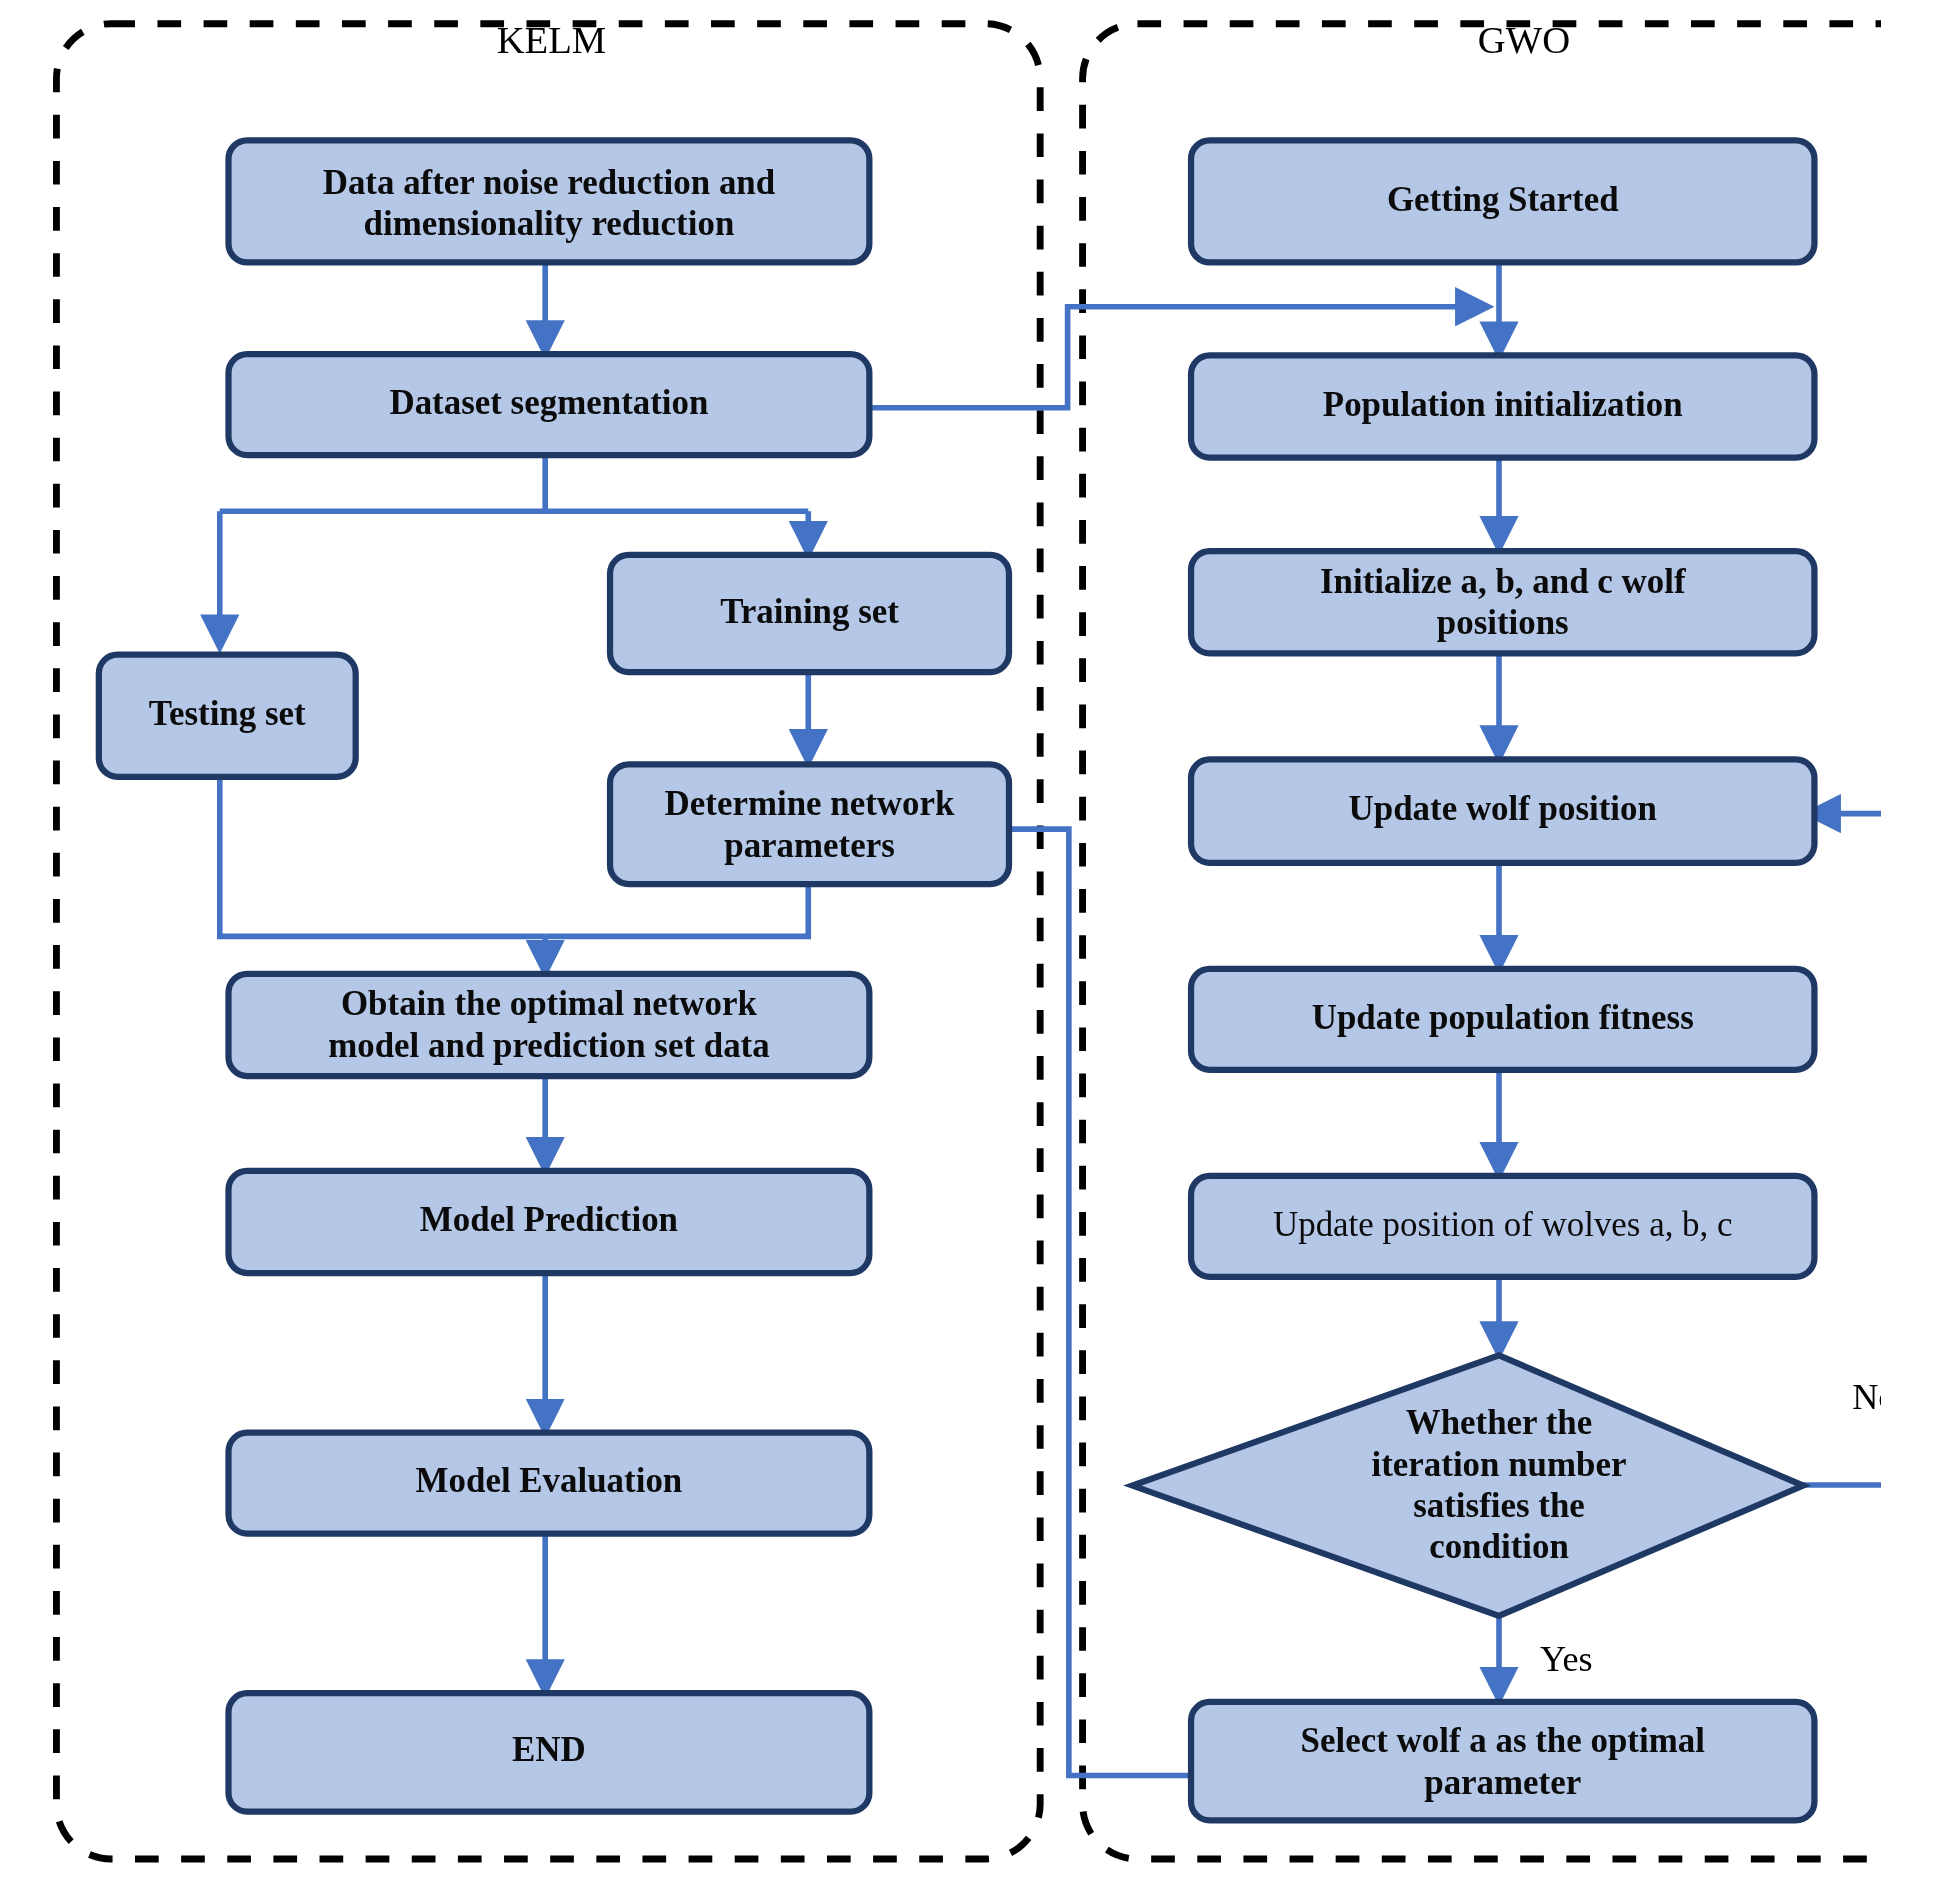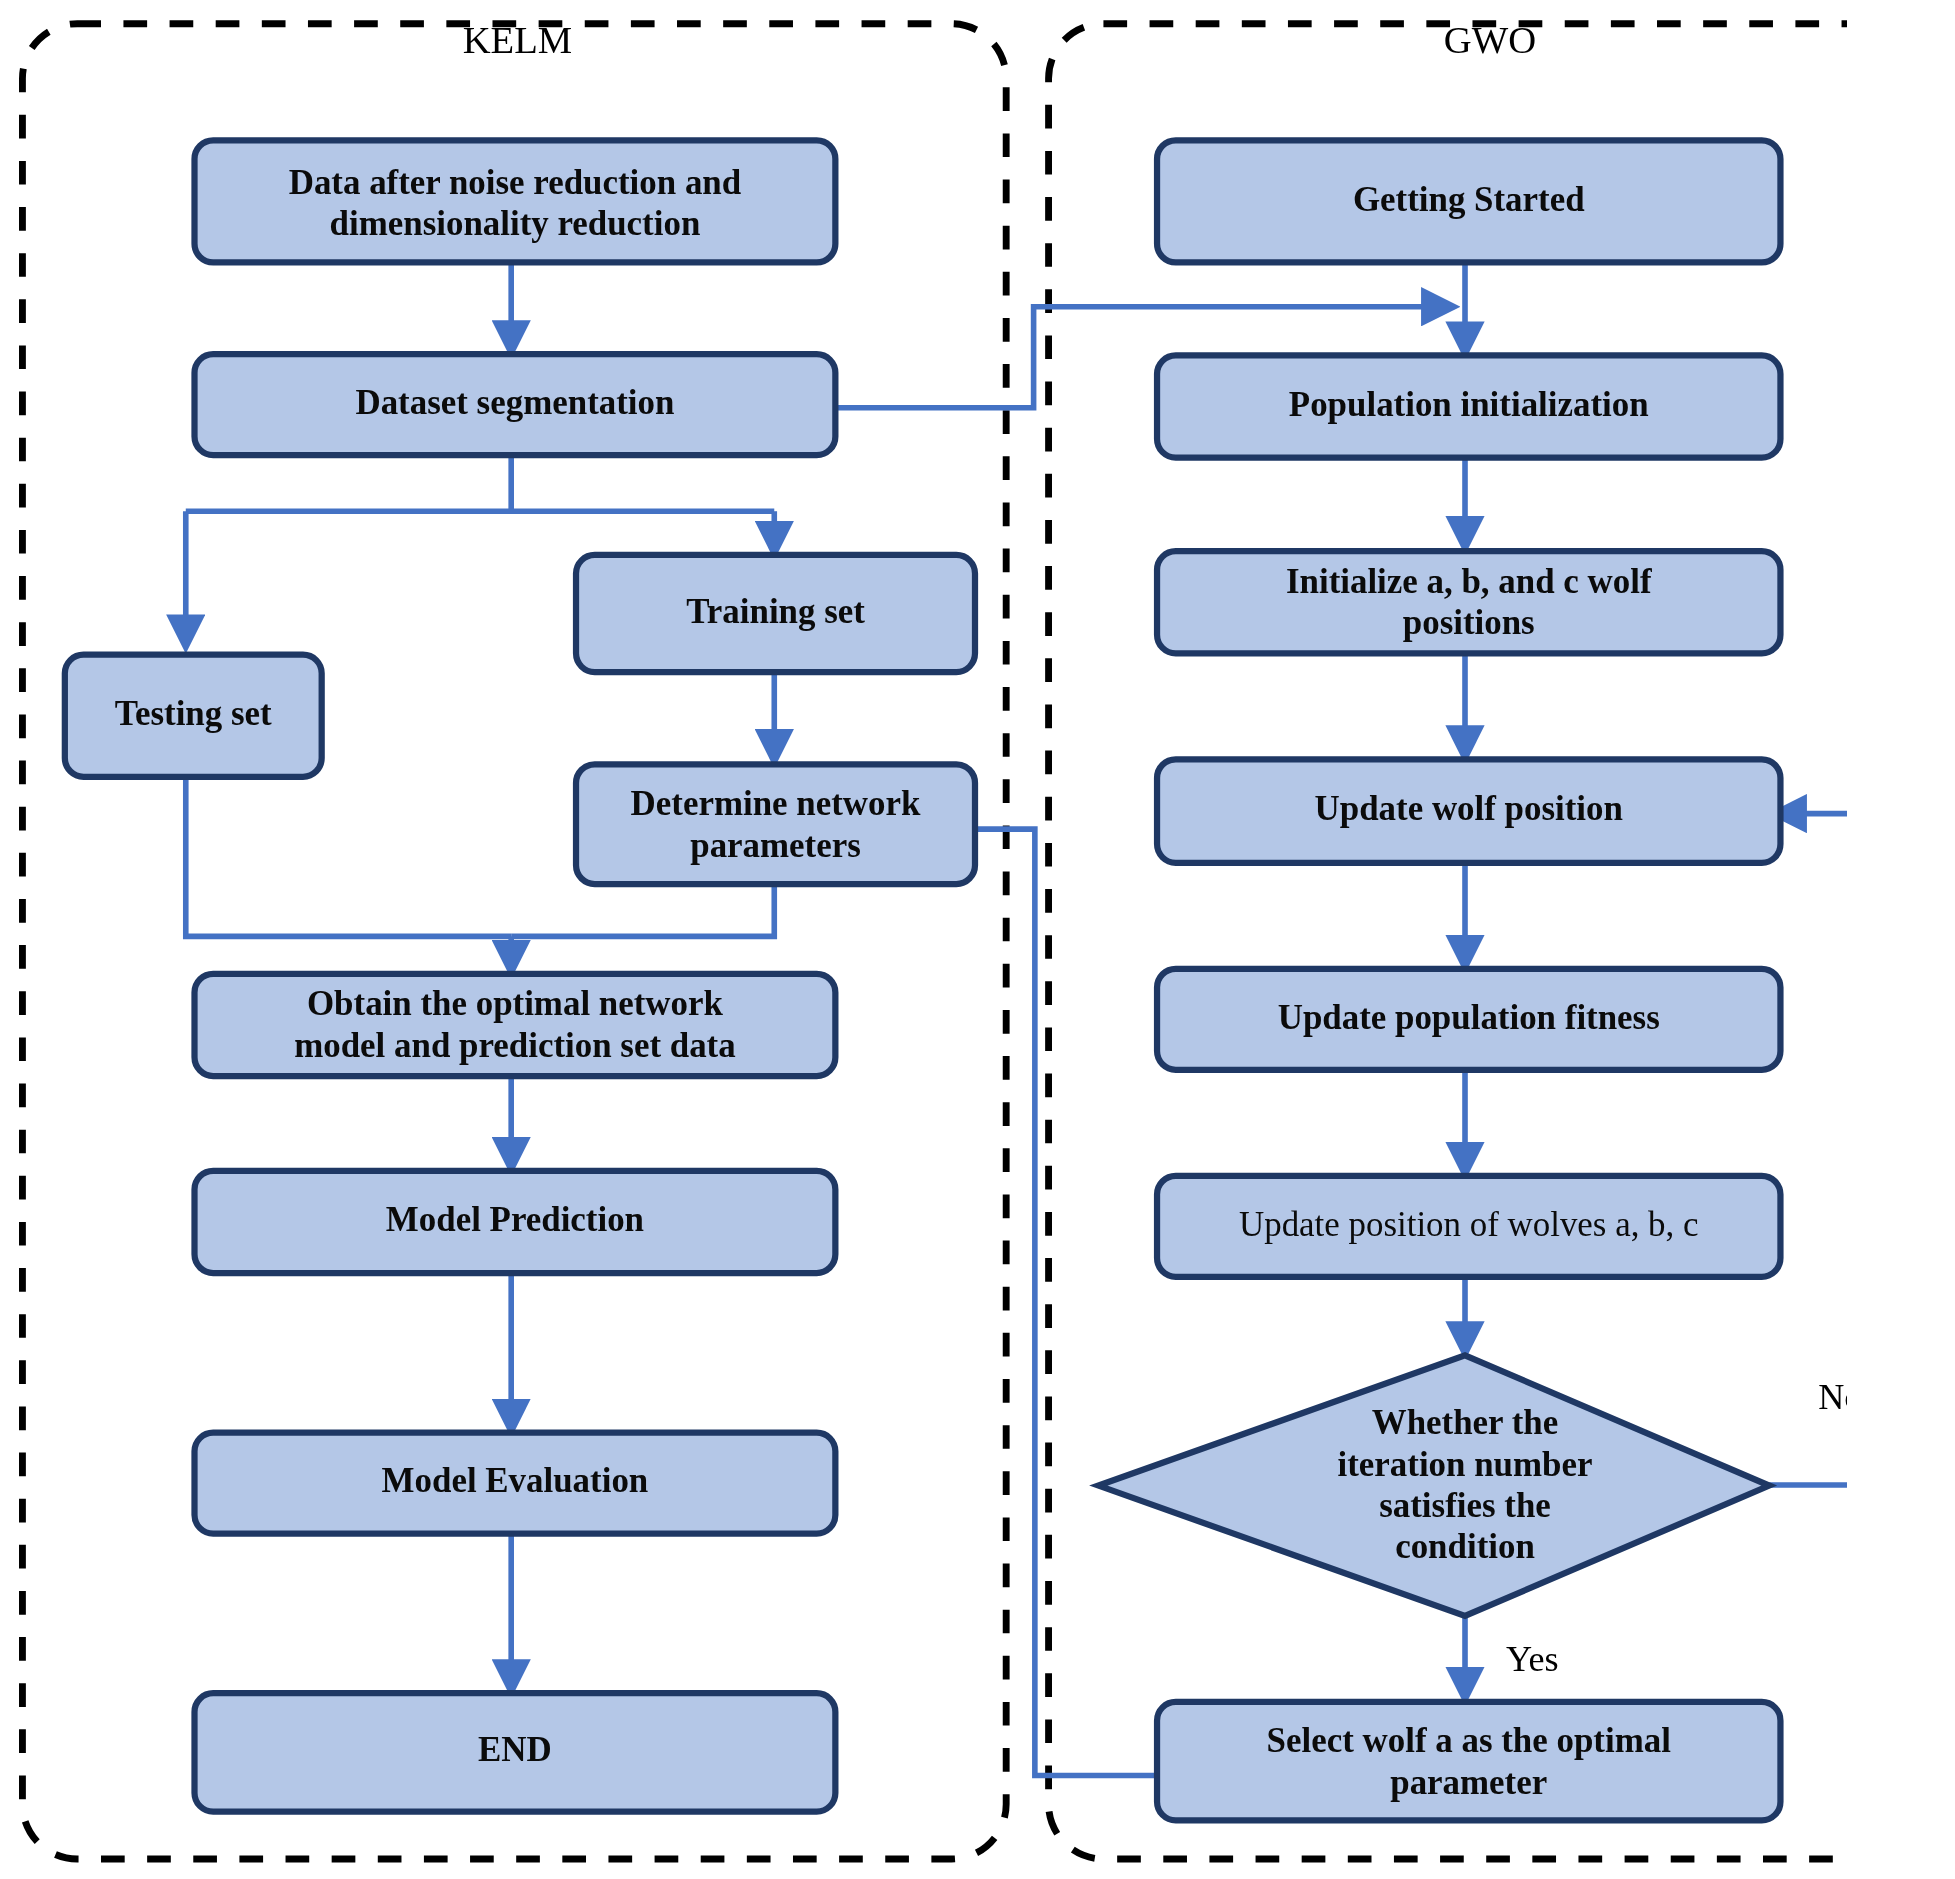--- a/index.html
+++ b/index.html
@@ -7,20 +7,21 @@
     padding: 0;
     background: #ffffff;
   }
   #stage {
     position: relative;
     width: 1847px;
     height: 1879px;
     background: #ffffff;
     font-family: "Liberation Serif", "DejaVu Serif", serif;
     overflow: hidden;
+    margin-left: 34px;
   }
   svg#canvas {
     position: absolute;
     left: 0;
     top: 0;
     width: 1955px;
     height: 1879px;
   }
   .panel-frame {
     fill: none;

